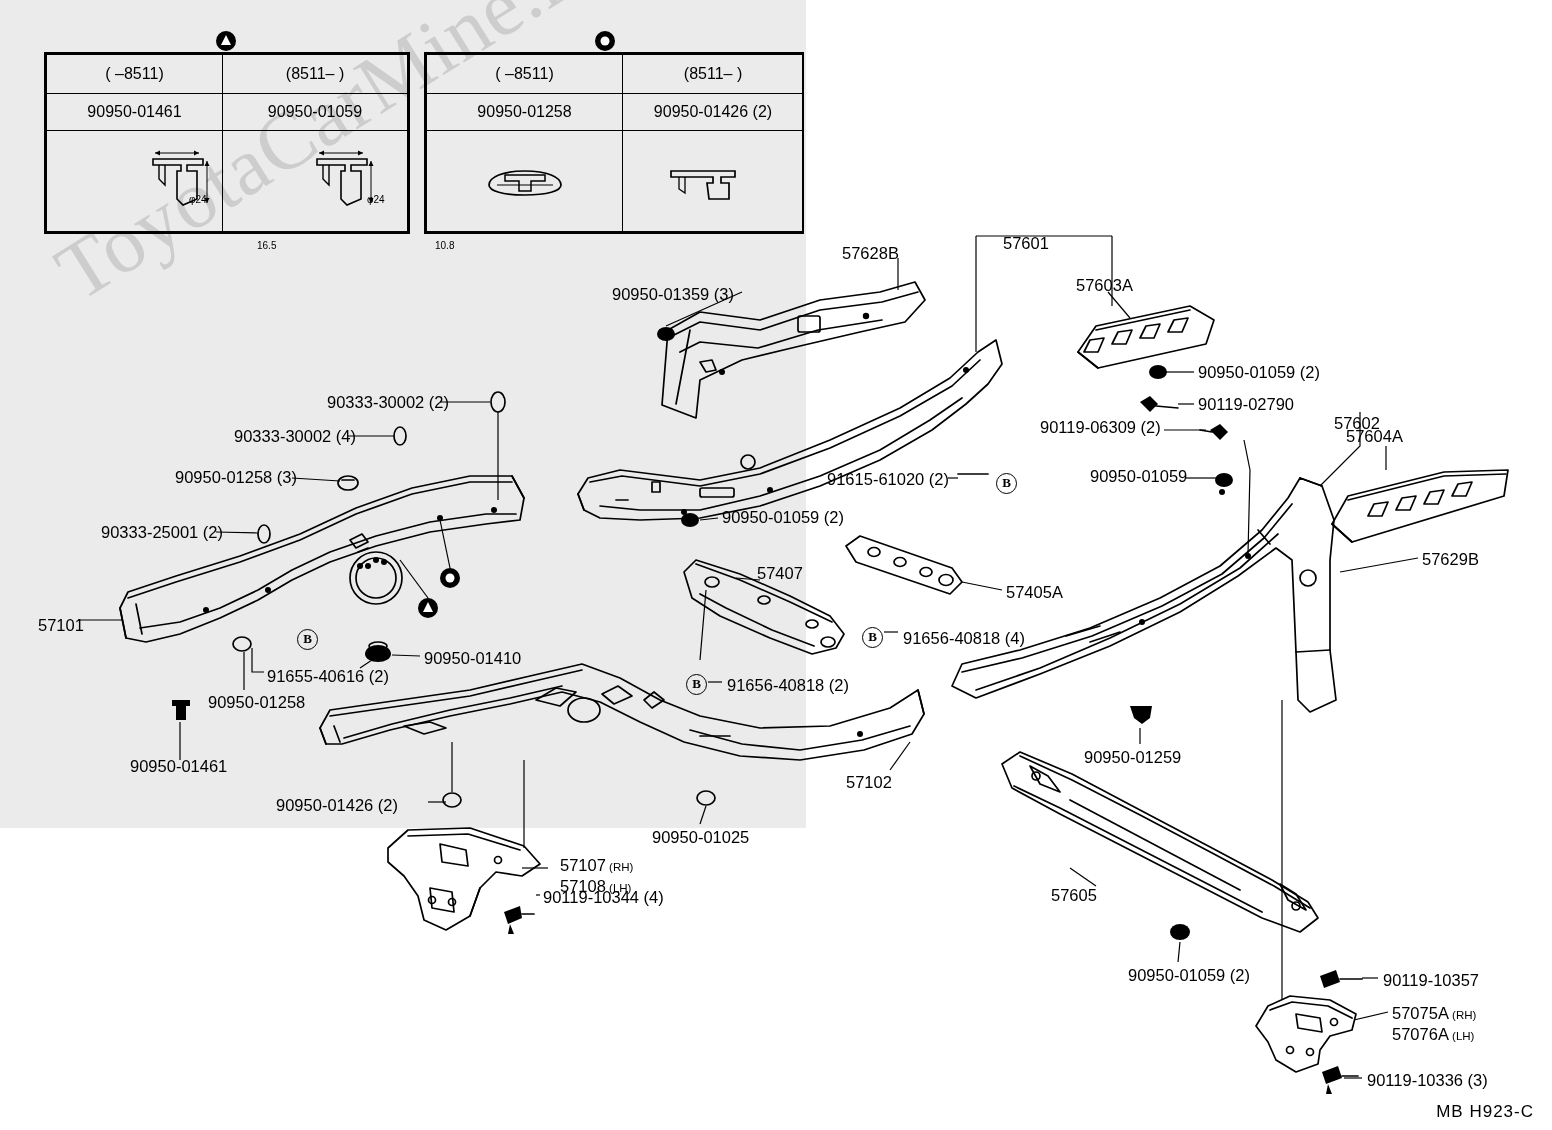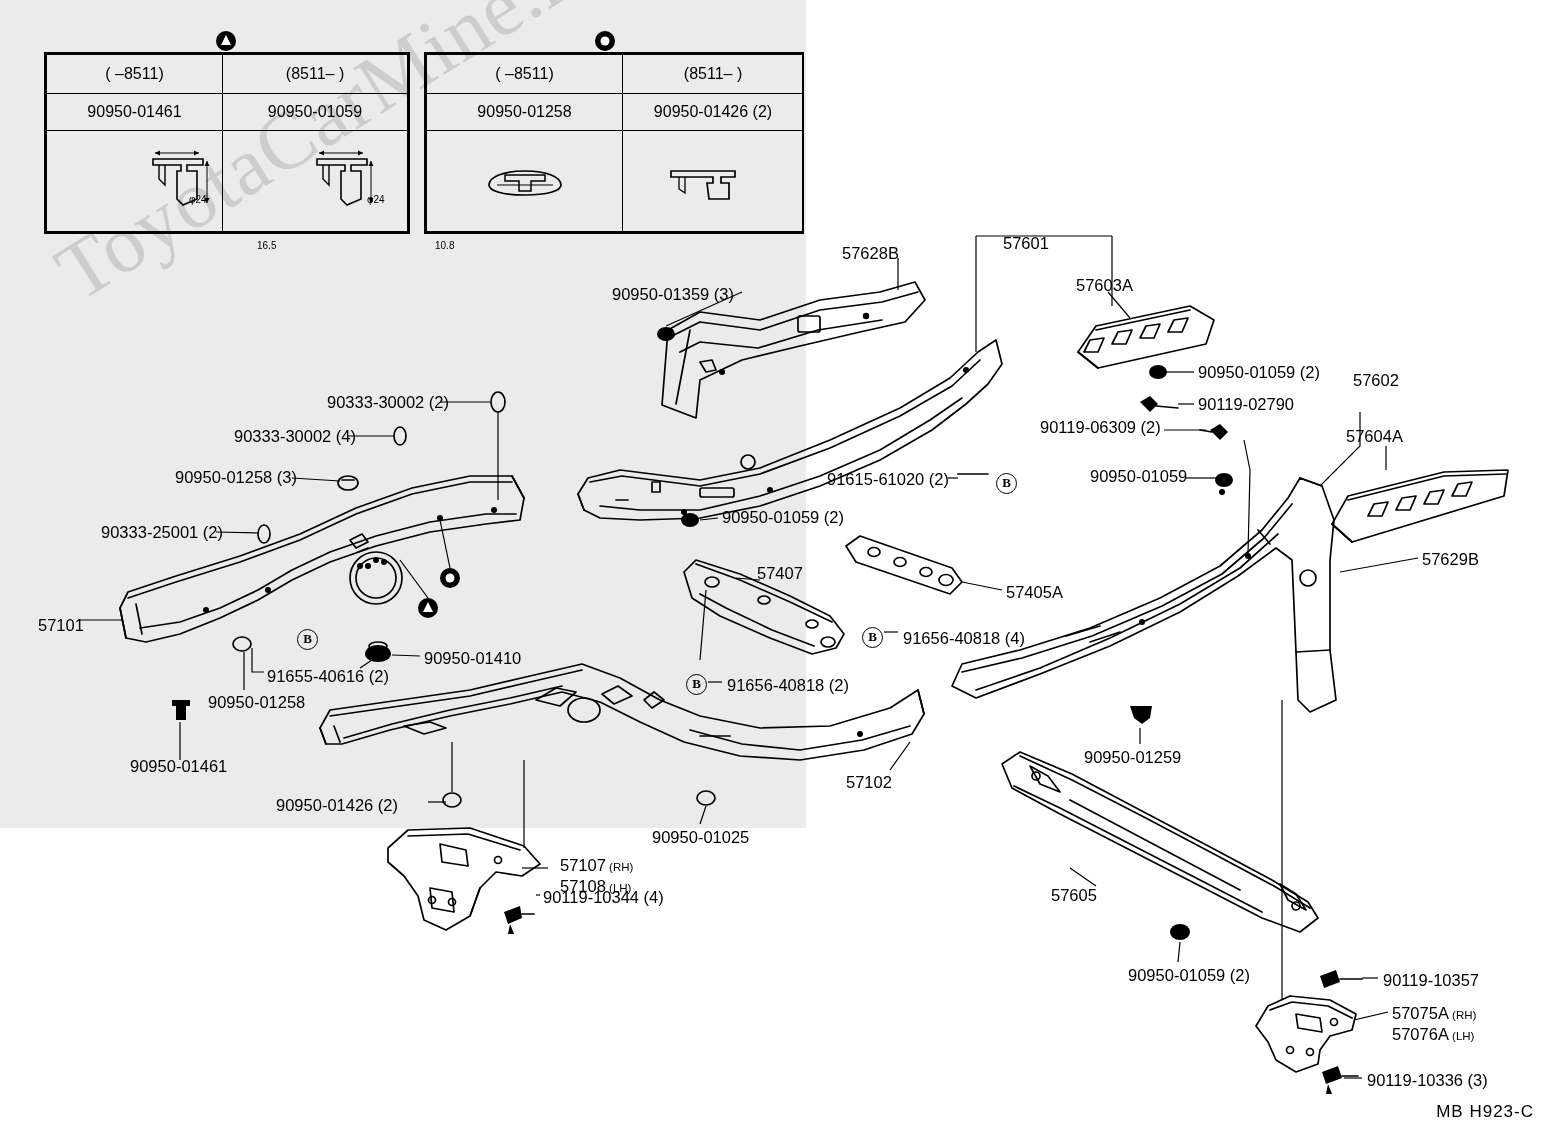--- a/index.html
+++ b/index.html
@@ -554,21 +554,21 @@
     </g>
   </svg>
 
   <div id="callout-layer">
       <div class="lbl" style="left: 612px; top: 286px;">90950-01359 (3)</div>
       <div class="lbl" style="left: 842px; top: 245px; text-align: center;">57628B</div>
       <div class="lbl" style="left: 1003px; top: 219px; margin-top: 16px;">57601</div>
       <div class="lbl" style="left: 1076px; top: 277px;">57603A</div>
       <div class="lbl" style="left: 1198px; top: 364px;">90950-01059 (2)</div>
       <div class="lbl" style="left: 1198px; top: 396px;">90119-02790</div>
-      <div class="lbl" style="left: 1334px; top: 372px; margin-left: 19px;">57602</div>
+      <div class="lbl" style="left: 1334px; top: 415px;">57602</div>
       <div class="lbl" style="left: 1040px; top: 419px;">90119-06309 (2)</div>
       <div class="lbl" style="left: 1346px; top: 428px;">57604A</div>
       <div class="lbl" style="left: 327px; top: 394px;">90333-30002 (2)</div>
       <div class="lbl" style="left: 234px; top: 428px;">90333-30002 (4)</div>
       <div class="lbl" style="left: 175px; top: 469px;">90950-01258 (3)</div>
       <div class="lbl" style="left: 827px; top: 471px;">91615-61020 (2)</div>
       <div class="lbl" style="left: 1090px; top: 468px;">90950-01059</div>
       <div class="lbl" style="left: 101px; top: 524px;">90333-25001 (2)</div>
       <div class="lbl" style="left: 722px; top: 509px;">90950-01059 (2)</div>
       <div class="lbl" style="left: 1422px; top: 551px;">57629B</div>

